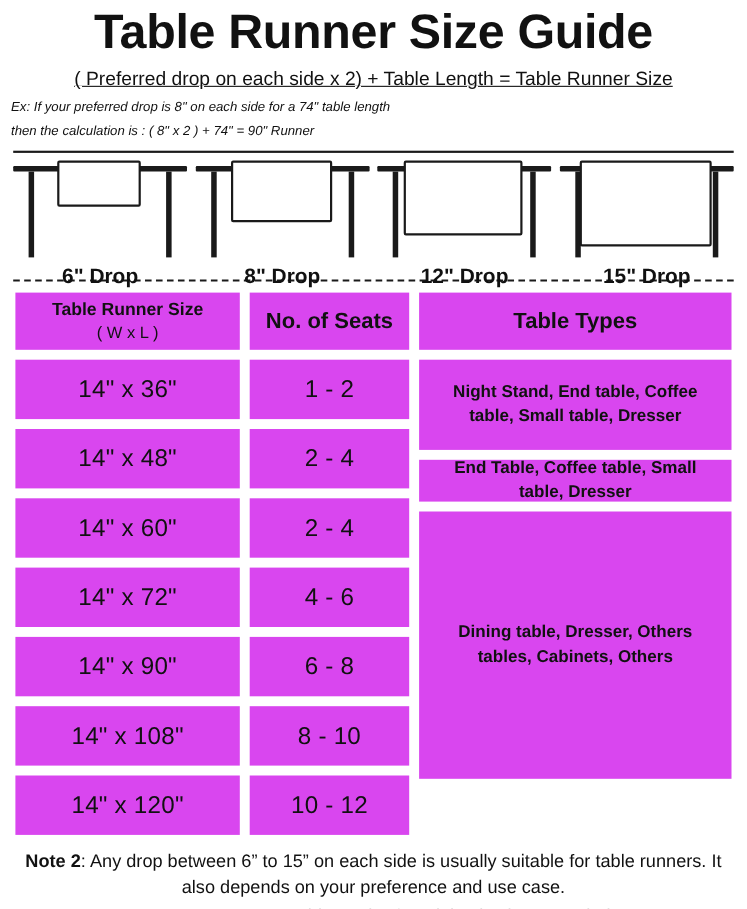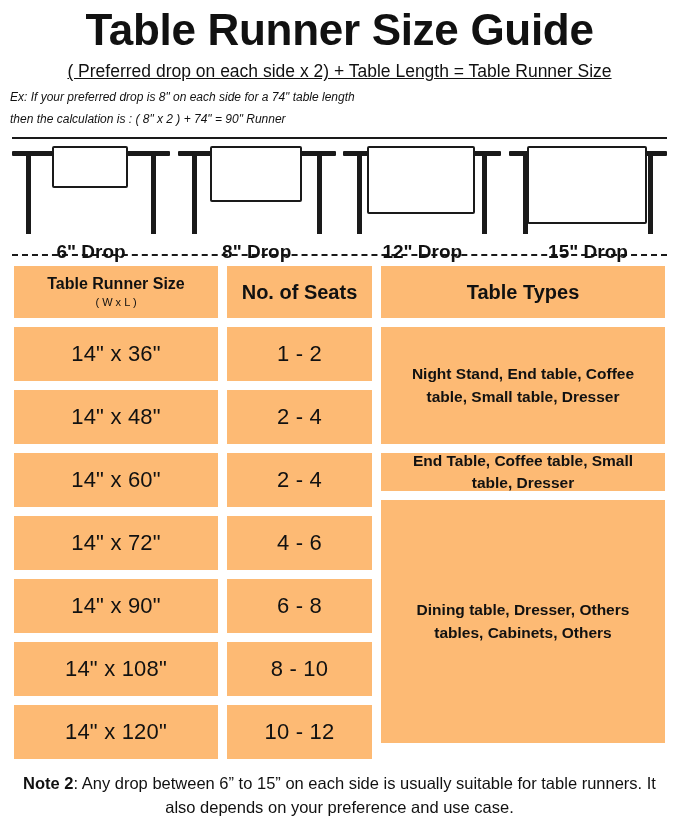--- a/index.html
+++ b/index.html
@@ -114,56 +114,56 @@
     margin-top: 10px;
     display: flex;
     gap: 9px;
     padding: 0 4px;
   }
   .col-a { width: 204px; }
   .col-b { width: 145px; }
   .col-c { flex: 1; }
 
   .cell {
-    background: #fdba74;
+    background: #d946ef;
     margin-bottom: 9px;
     display: flex;
     flex-direction: column;
     align-items: center;
     justify-content: center;
     text-align: center;
     box-sizing: border-box;
   }
   .cell.head {
     height: 52px;
     font-size: 16px;
     font-weight: bold;
     line-height: 1.15;
   }
   .cell.head .sub {
     font-weight: normal;
-    font-size: 11px;
+    font-size: 15px;
     margin-top: 3px;
     text-align: right;
   }
   .cell.head.big {
     font-size: 20px;
   }
   .cell.row {
     height: 54px;
     font-size: 22px;
     letter-spacing: 0.2px;
   }
   .cell.type {
     font-size: 15.5px;
     font-weight: bold;
     line-height: 1.45;
     padding: 6px 14px;
   }
-  .t1 { height: 117px; }
+  .t1 { height: 82px; }
   .t2 { height: 38px; }
   .t3 { height: 243px; }
 
   
   .notes {
     margin-top: 4px;
     padding: 0 6px;
     font-size: 16.5px;
     line-height: 1.45;
     text-align: center;

